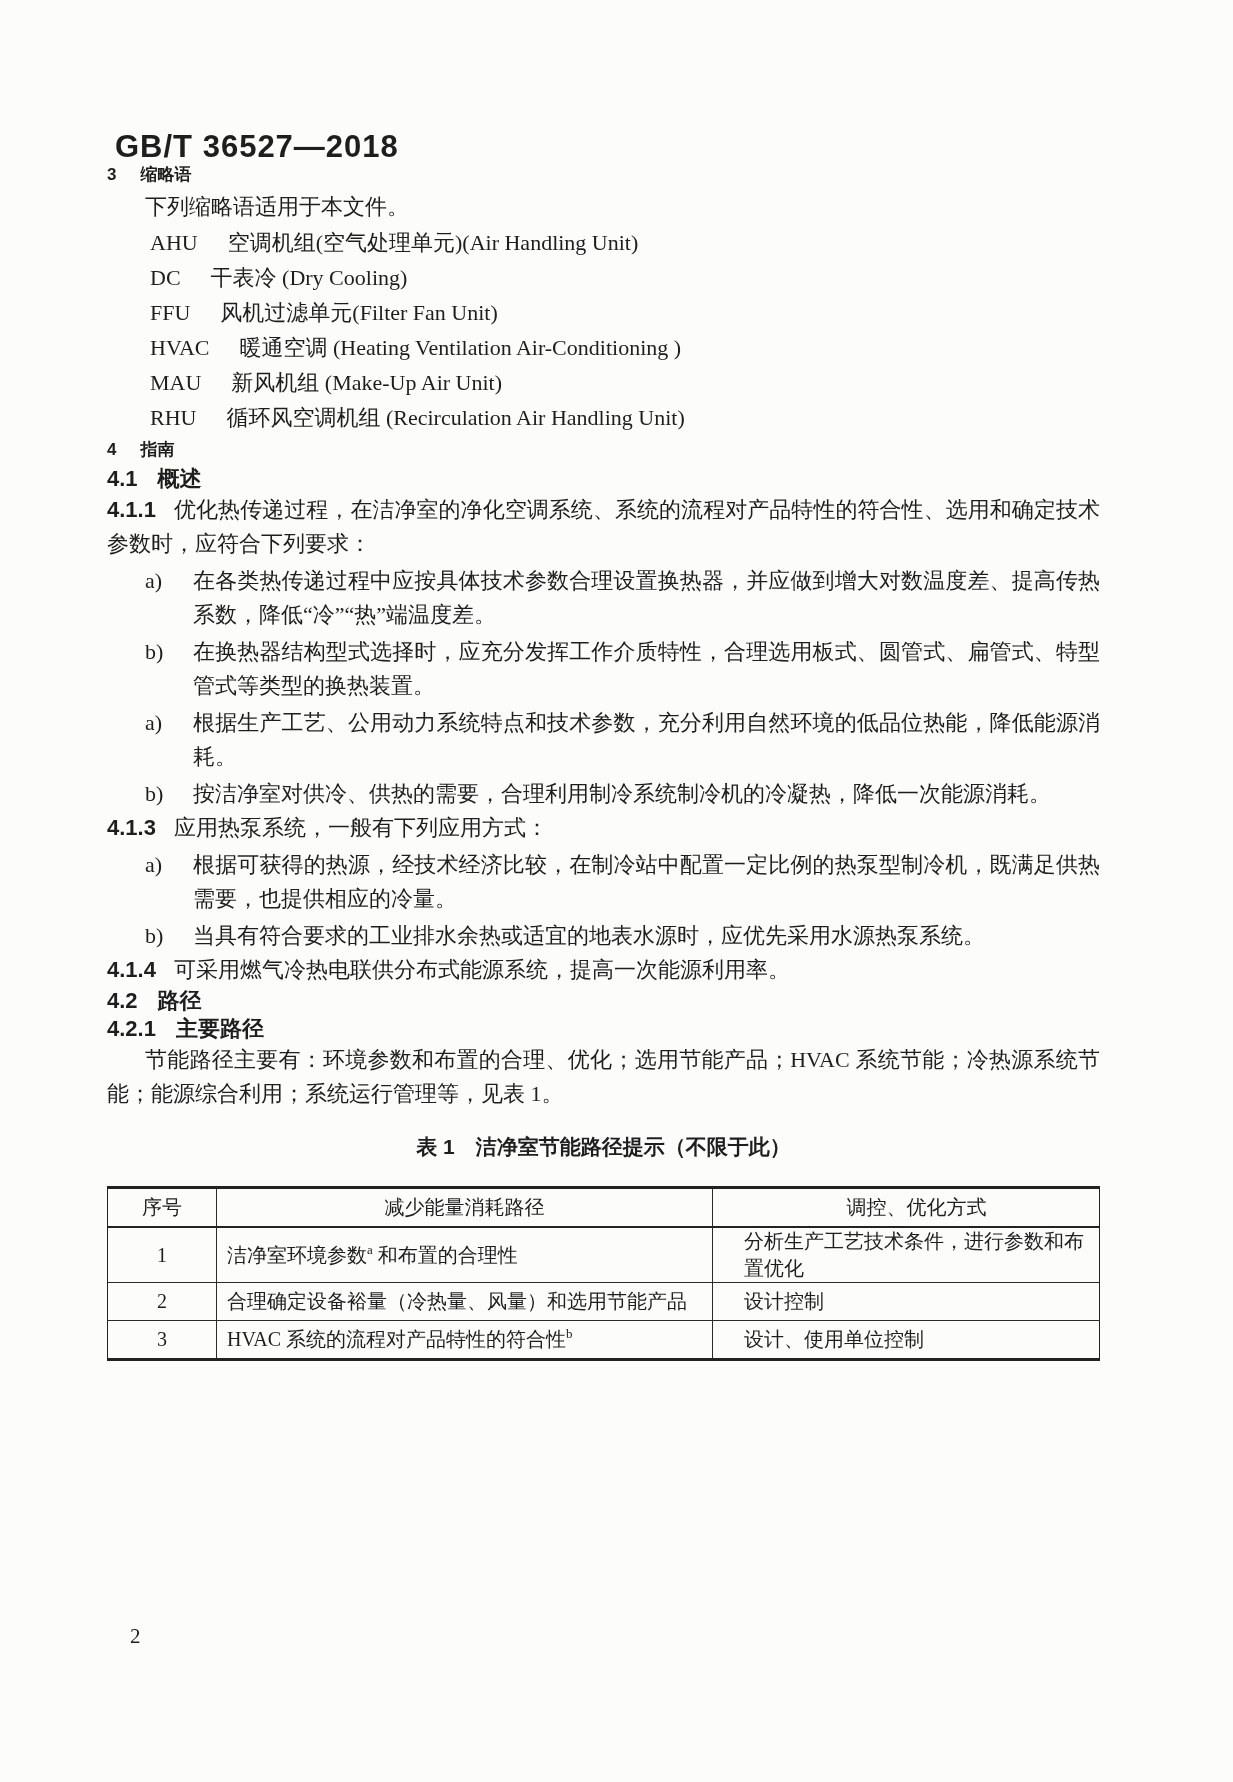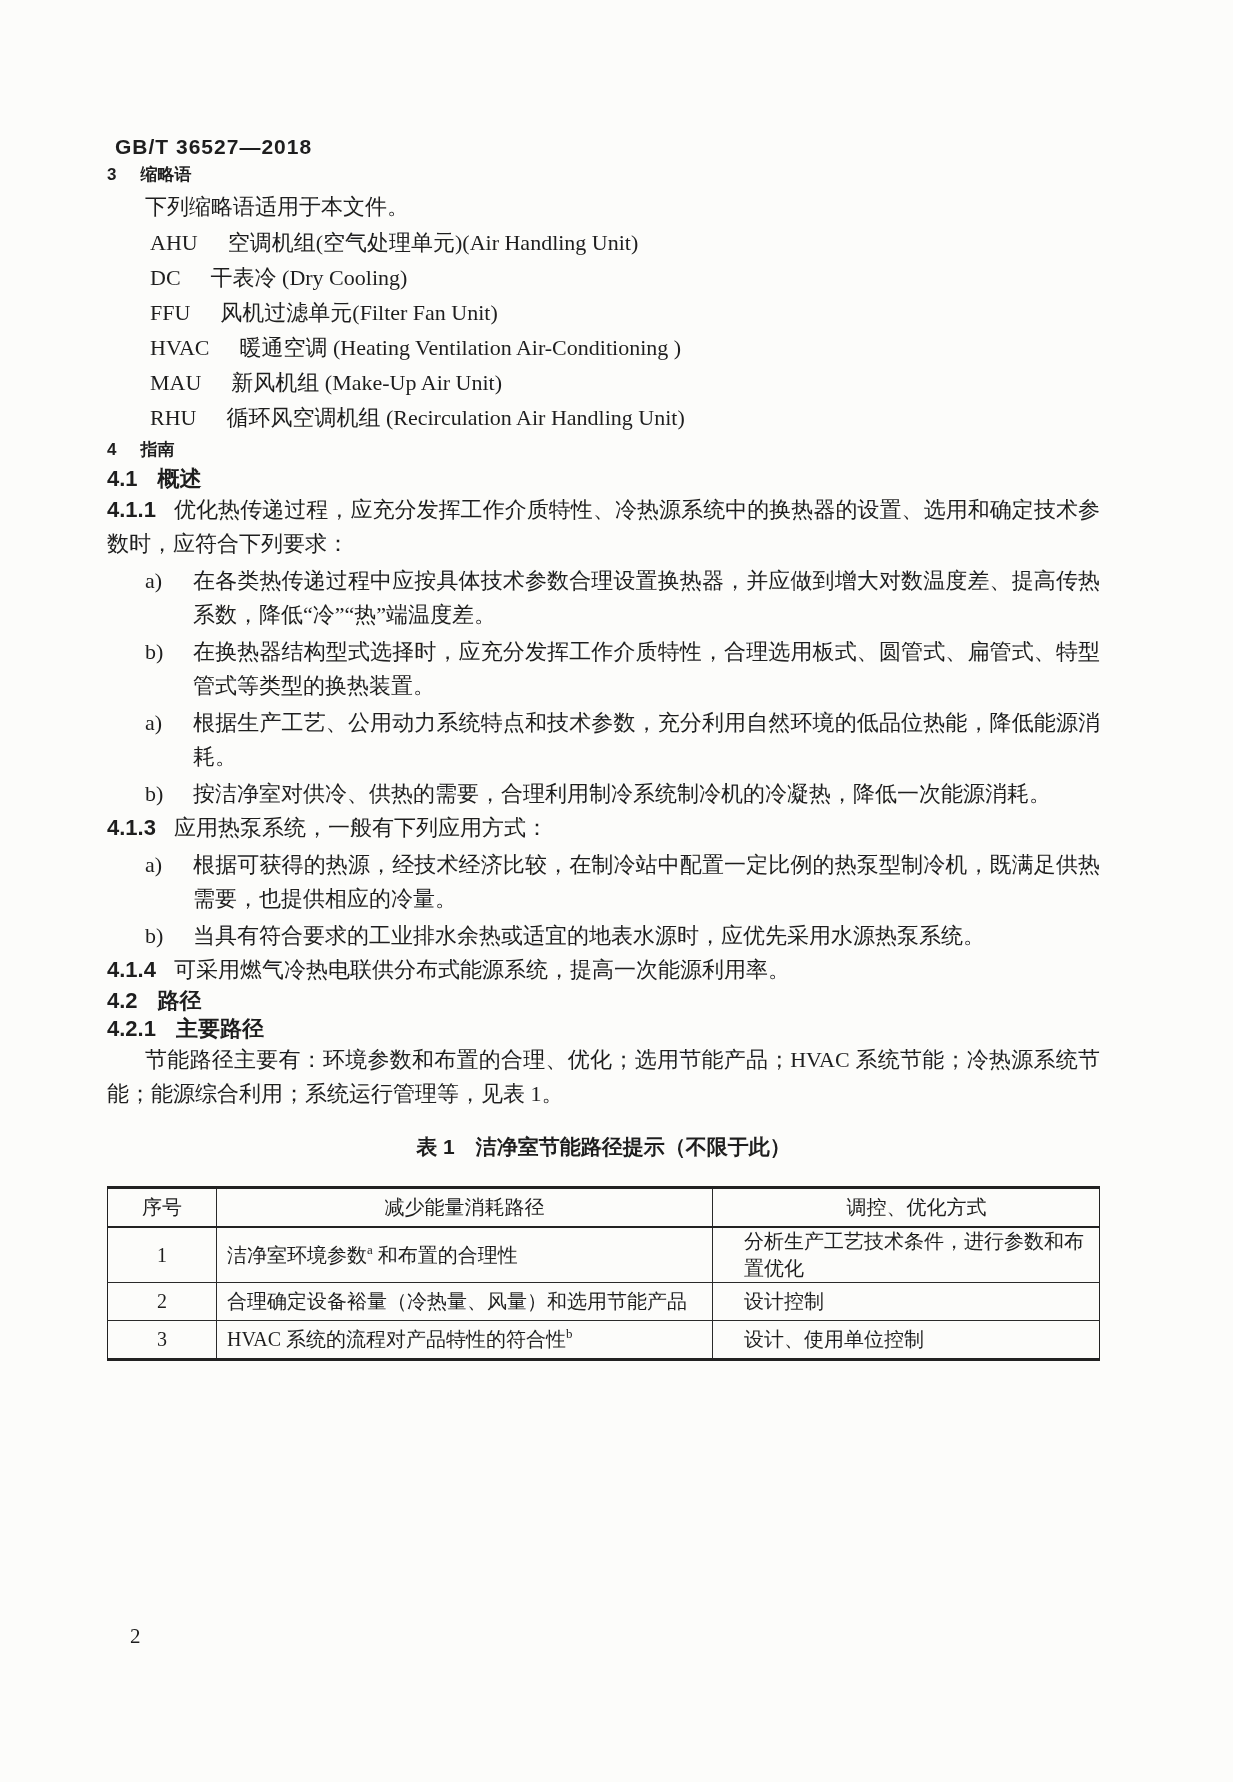--- a/index.html
+++ b/index.html
@@ -14,21 +14,21 @@
   }
   .content {
     position:absolute;
     left:107px; top:0;
     width:993px;
   }
   .doc-number {
     margin-top:134px;
     font-family:"Liberation Sans", sans-serif;
     font-weight:bold;
-    font-size:21px;
+    font-size:31px;
     letter-spacing:1px;
     line-height:26px;
     margin-left:8px;
   }
   h2.h-lvl1 {
     font-family:"Liberation Sans", sans-serif;
     font-size:17px;
     font-weight:bold;
     line-height:30px;
     margin:0;
@@ -150,21 +150,21 @@
 
     <h2 class="h-lvl1 sec4-heading">
       <span class="hnum">4</span><span>指南</span>
     </h2>
 
     <h3 class="h-lvl2 sub41-heading">
       <span class="hnum2">4.1</span><span>概述</span>
     </h3>
 
     <p class="body-par clause">
-      <span class="cnum">4.1.1</span><span>优化热传递过程，应充分发挥工作介质特性、冷热源系统中的换热器的设置、选用和确定技术参数时，应符合下列要求：</span>
+      <span class="cnum">4.1.1</span><span>优化热传递过程，在洁净室的净化空调系统、系统的流程对产品特性的符合性、选用和确定技术参数时，应符合下列要求：</span>
     </p>
     <div class="item">
       <span class="marker">a)</span><span>在各类热传递过程中应按具体技术参数合理设置换热器，并应做到增大对数温度差、提高传热系数，降低“冷”“热”端温度差。</span>
     </div>
     <div class="item">
       <span class="marker">b)</span><span>在换热器结构型式选择时，应充分发挥工作介质特性，合理选用板式、圆管式、扁管式、特型管式等类型的换热装置。</span>
     </div>
 
     <div class="item">
       <span class="marker">a)</span><span>根据生产工艺、公用动力系统特点和技术参数，充分利用自然环境的低品位热能，降低能源消耗。</span>

